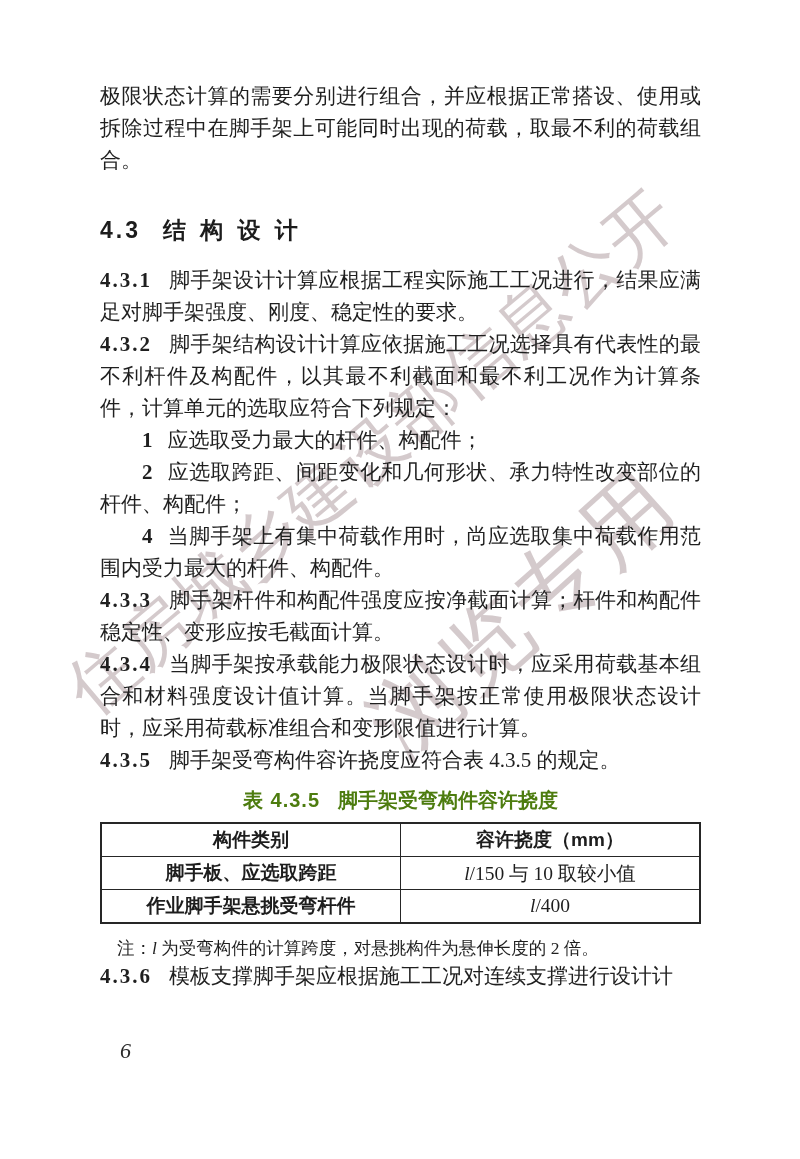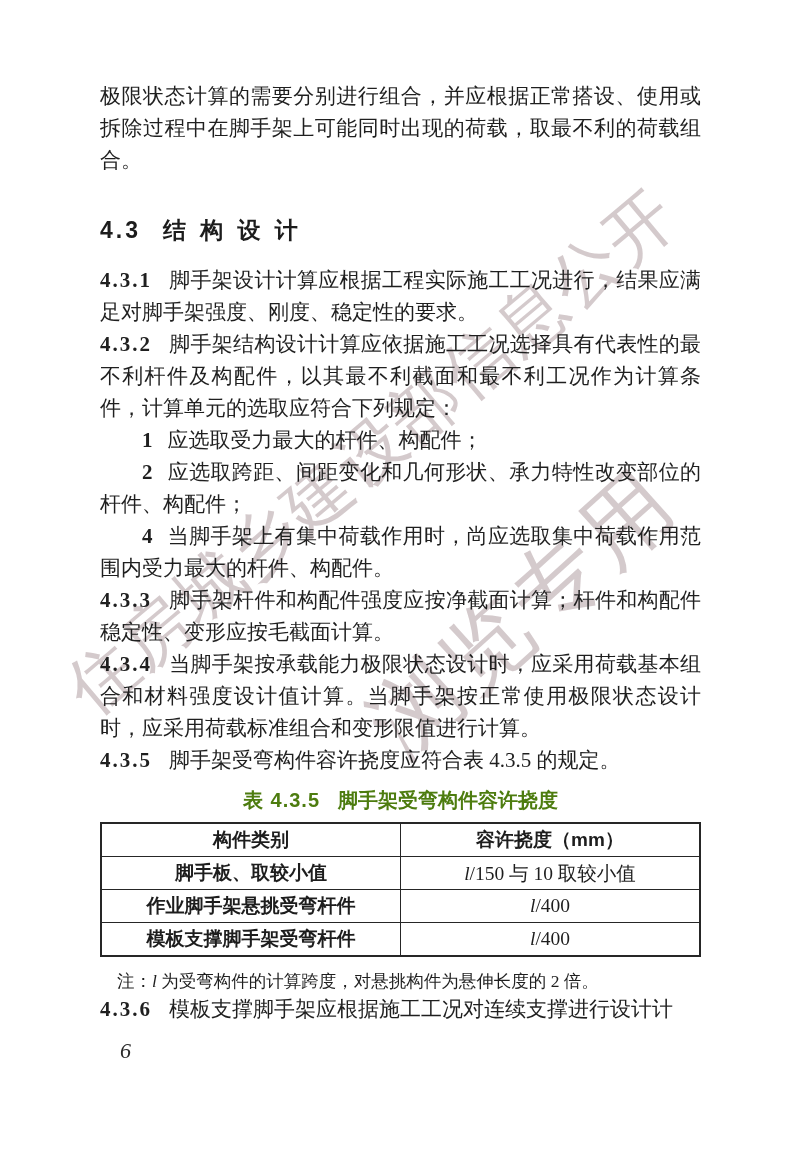--- a/index.html
+++ b/index.html
@@ -179,31 +179,27 @@
 
     <table class="deflection">
       <thead>
         <tr>
           <th>构件类别</th>
           <th>容许挠度（mm）</th>
         </tr>
       </thead>
       <tbody>
         <tr>
-          <td class="cat">脚手板、取较小值</td>
+          <td class="cat">脚手板、应选取跨距</td>
           <td class="val"><i>l</i><span>/150 与 10 取较小值</span></td>
         </tr>
         <tr>
           <td class="cat">作业脚手架悬挑受弯杆件</td>
           <td class="val"><i>l</i><span>/400</span></td>
         </tr>
-        <tr>
-          <td class="cat">模板支撑脚手架受弯杆件</td>
-          <td class="val"><i>l</i><span>/400</span></td>
-        </tr>
       </tbody>
     </table>
 
     <p class="note">
       <span>注：</span><i>l</i><span> 为受弯构件的计算跨度，对悬挑构件为悬伸长度的 2 倍。</span>
     </p>
 
     <p class="body clause last-clause">
       <span class="cnum">4.3.6</span><span>模板支撑脚手架应根据施工工况对连续支撑进行设计计</span>
     </p>

